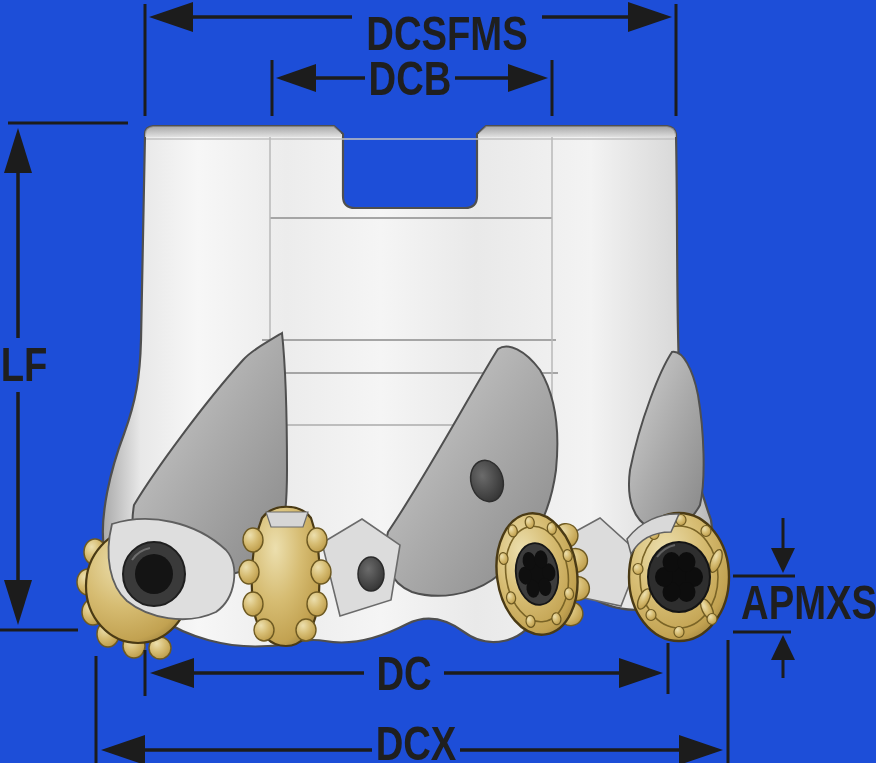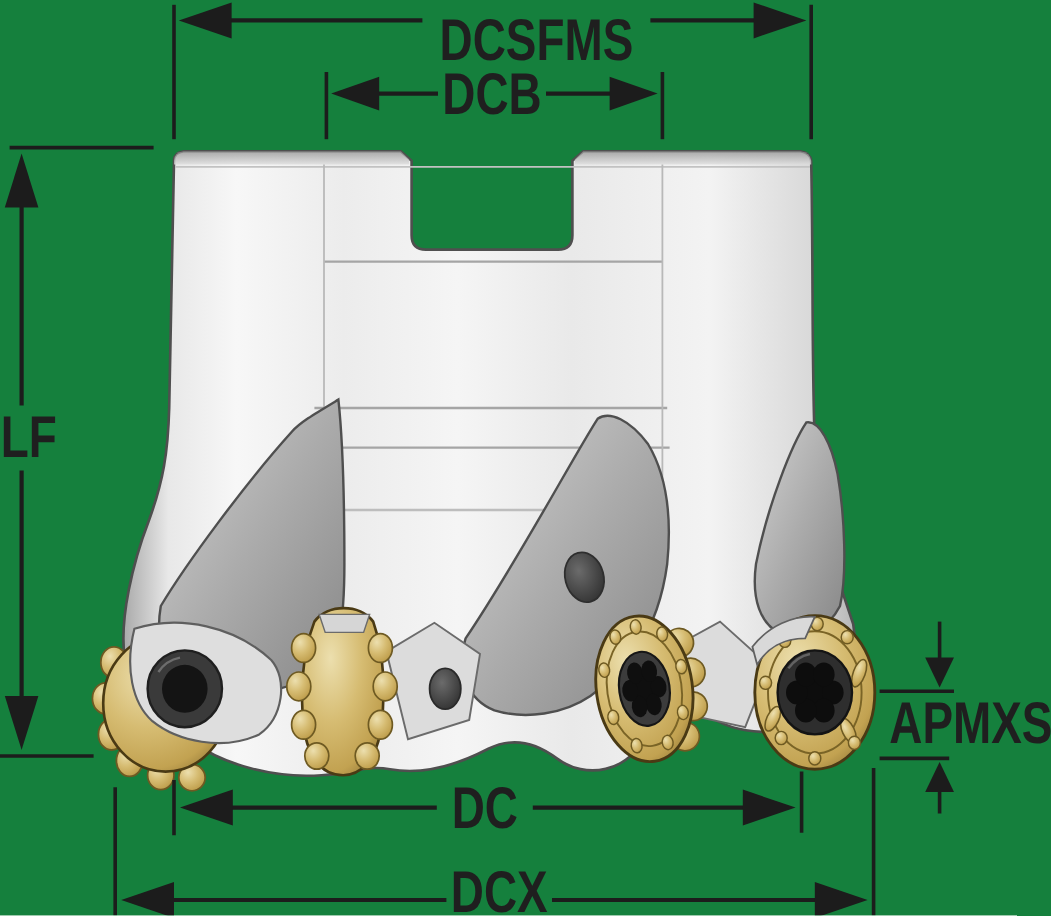--- a/index.html
+++ b/index.html
@@ -1,19 +1,19 @@
 <!DOCTYPE html>
 <html><head>
 <meta charset="utf-8">
 <style>
   html,body{margin:0;padding:0;background:#ffffff;}
   .stage{
     position:relative;
     width:876px;height:763px;
-    background:#15803d;
+    background:#1d4ed8;
     font-family:"Liberation Sans", sans-serif;
     overflow:hidden;
     text-align:center;
   }
   svg{display:block;}
   .dim-label{
     font-family:"Liberation Sans", sans-serif;
     font-size:49px;
     font-weight:600;
     fill:#1f1f1f;

